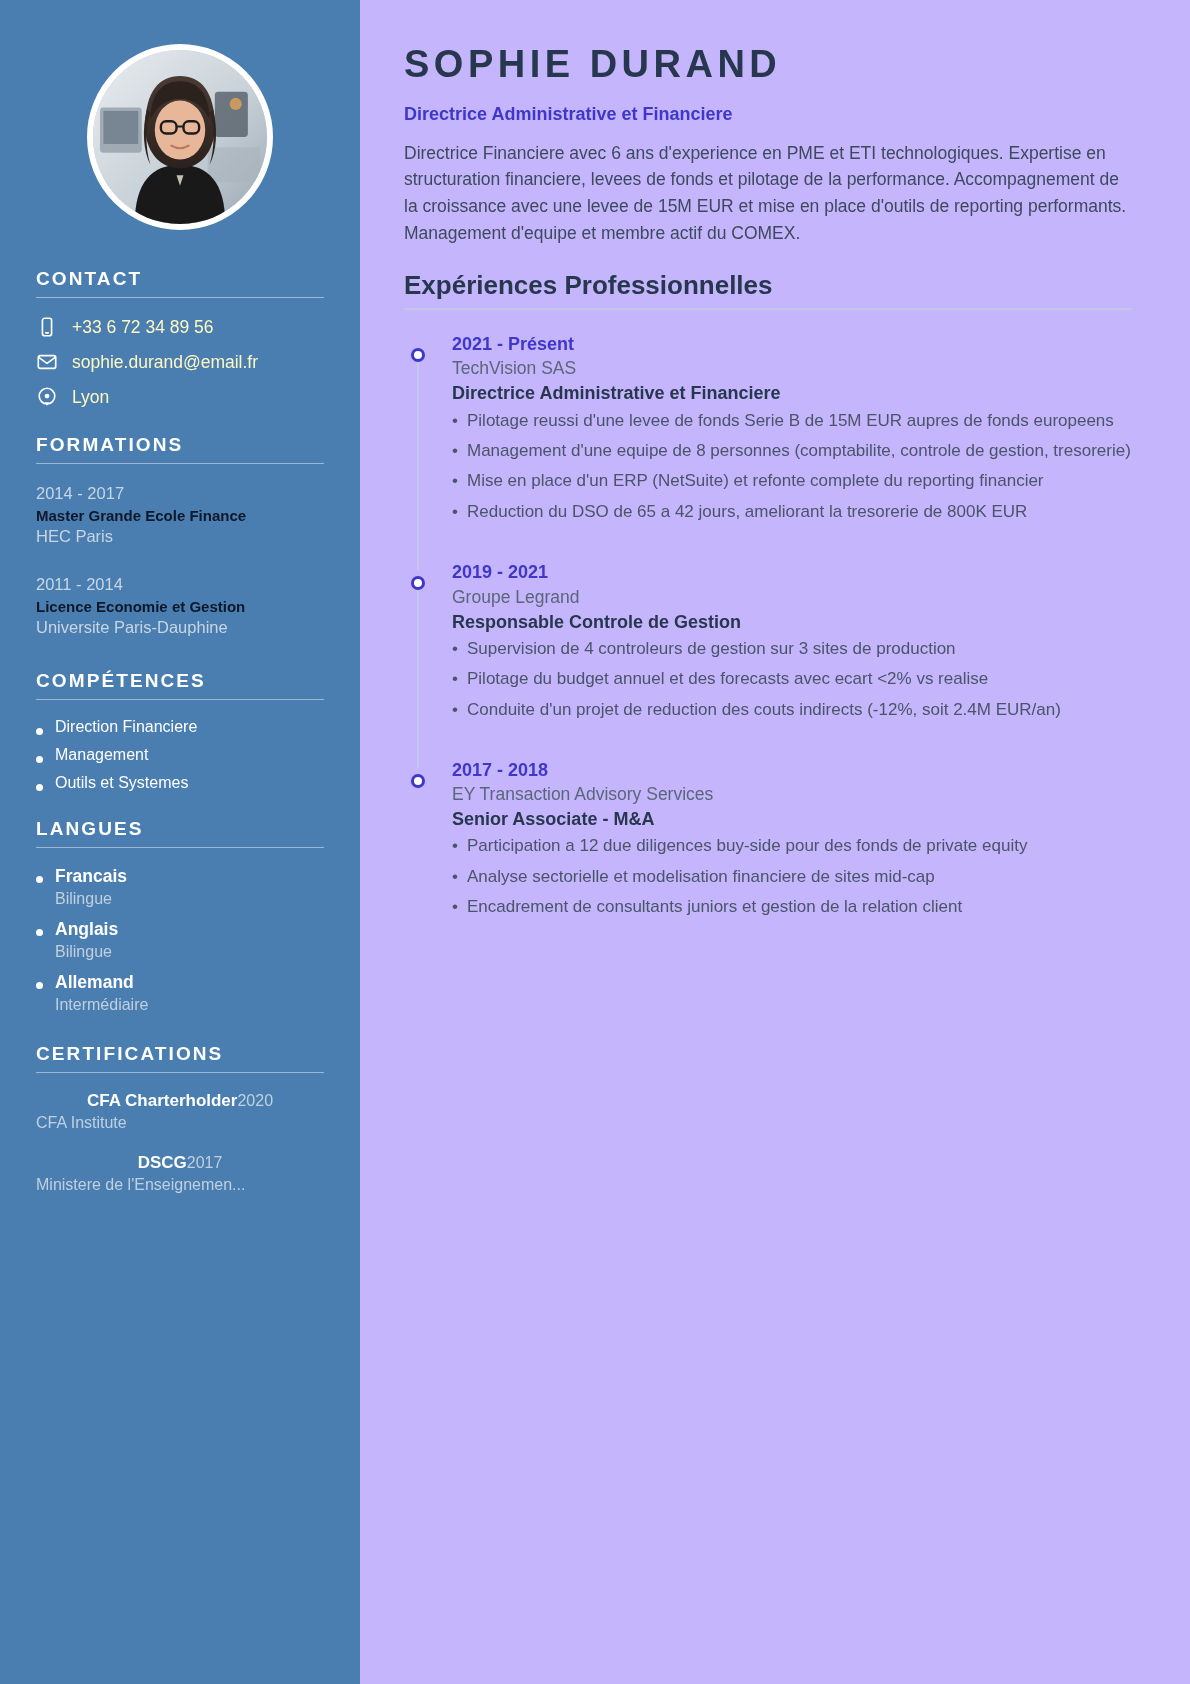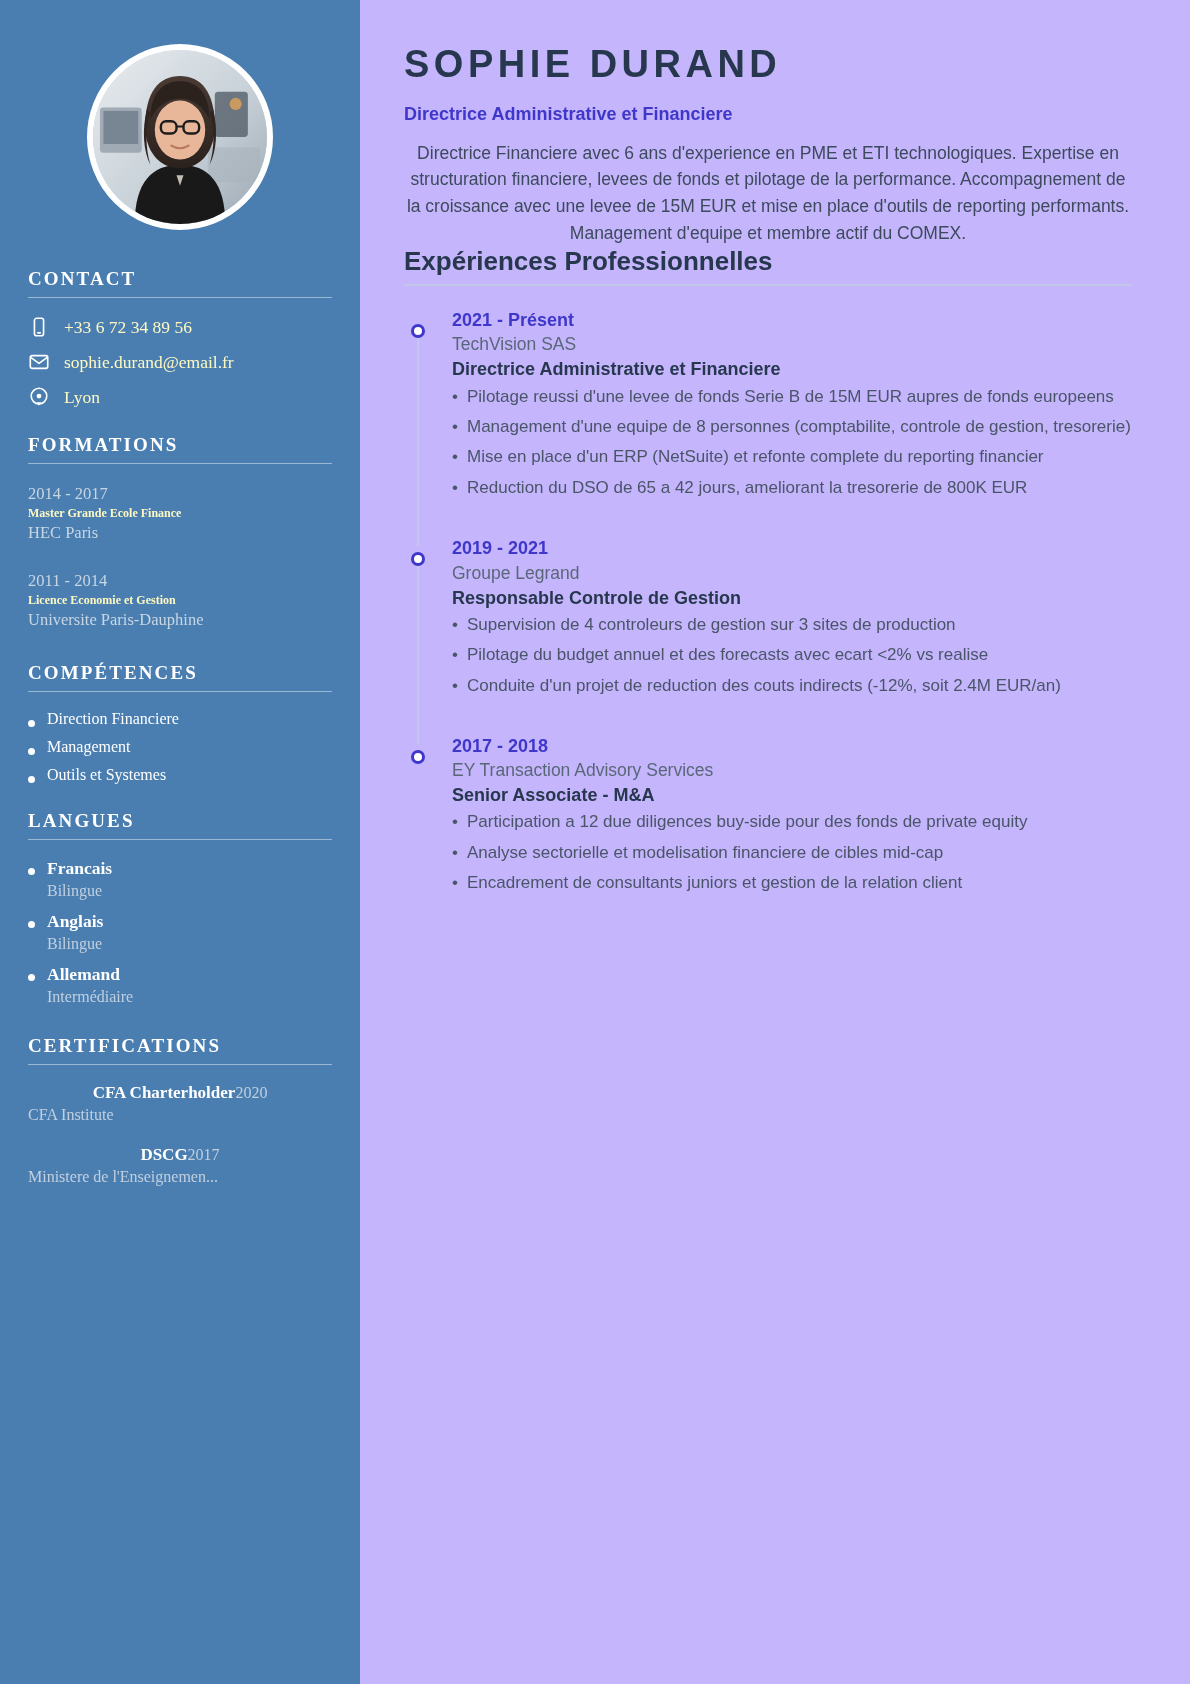--- a/index.html
+++ b/index.html
@@ -28,21 +28,21 @@
   .avatar {
     width: 186px;
     height: 186px;
     border-radius: 50%;
     border: 6px solid #ffffff;
     overflow: hidden;
     position: relative;
     background: #cfd8df;
   }
   .avatar svg { display: block; width: 100%; height: 100%; }
-  .side-inner { padding: 0 28px; font-family: Liberation Serif, serif; }
+  .side-inner { padding: 0 36px; }
   .side-heading {
     font-size: 19px;
     font-weight: bold;
     letter-spacing: 2.1px;
     color: #ffffff;
     margin-bottom: 7px;
   }
   .side-rule {
     height: 1px;
     background: rgba(255,255,255,0.45);
@@ -59,21 +59,21 @@
     margin-bottom: 13px;
     font-size: 17.5px;
     color: #fef9c3;
   }
   .ci { width: 22px; height: 22px; flex: 0 0 22px; display: block; }
   .ci svg { width: 22px; height: 22px; display: block; }
 
   
   .edu-item { margin-bottom: 24px; }
   .edu-dates { font-size: 16.5px; color: #c7d6e4; line-height: 1.45; }
-  .edu-degree { font-size: 12px; font-weight: bold; color: #fef9c3; line-height: 1.28; }
+  .edu-degree { font-size: 15px; font-weight: bold; color: #0f172a; line-height: 1.28; }
   .edu-school { font-size: 16.5px; color: #c7d6e4; line-height: 1.45; }
 
   
   .bullet-row {
     display: flex;
     align-items: flex-start;
     gap: 12px;
     margin-bottom: 10px;
   }
   .dot {
@@ -111,21 +111,21 @@
   .job-title {
     font-size: 18px;
     font-weight: bold;
     color: #3f37c9;
     margin-bottom: 15px;
   }
   .summary {
     font-size: 17.5px;
     line-height: 1.52;
     color: #3d4a5c;
-    text-align: center;
+    margin-bottom: 24px;
   }
   .section-title {
     font-size: 26px;
     font-weight: bold;
     color: #27374d;
     margin-bottom: 7px;
   }
   .section-rule {
     height: 2px;
     background: #c3c7e8;
@@ -395,19 +395,19 @@
     </div>
 
     <div class="tl-item">
       <span class="tl-marker"></span>
 
       <div class="tl-dates">2017 - 2018</div>
       <div class="tl-company">EY Transaction Advisory Services</div>
       <div class="tl-role">Senior Associate - M&amp;A</div>
       <ul class="tl-bullets">
         <li>Participation a 12 due diligences buy-side pour des fonds de private equity</li>
-        <li>Analyse sectorielle et modelisation financiere de cibles mid-cap</li>
+        <li>Analyse sectorielle et modelisation financiere de sites mid-cap</li>
         <li>Encadrement de consultants juniors et gestion de la relation client</li>
       </ul>
     </div>
 
   </div>
 </main>
 
 </body></html>

